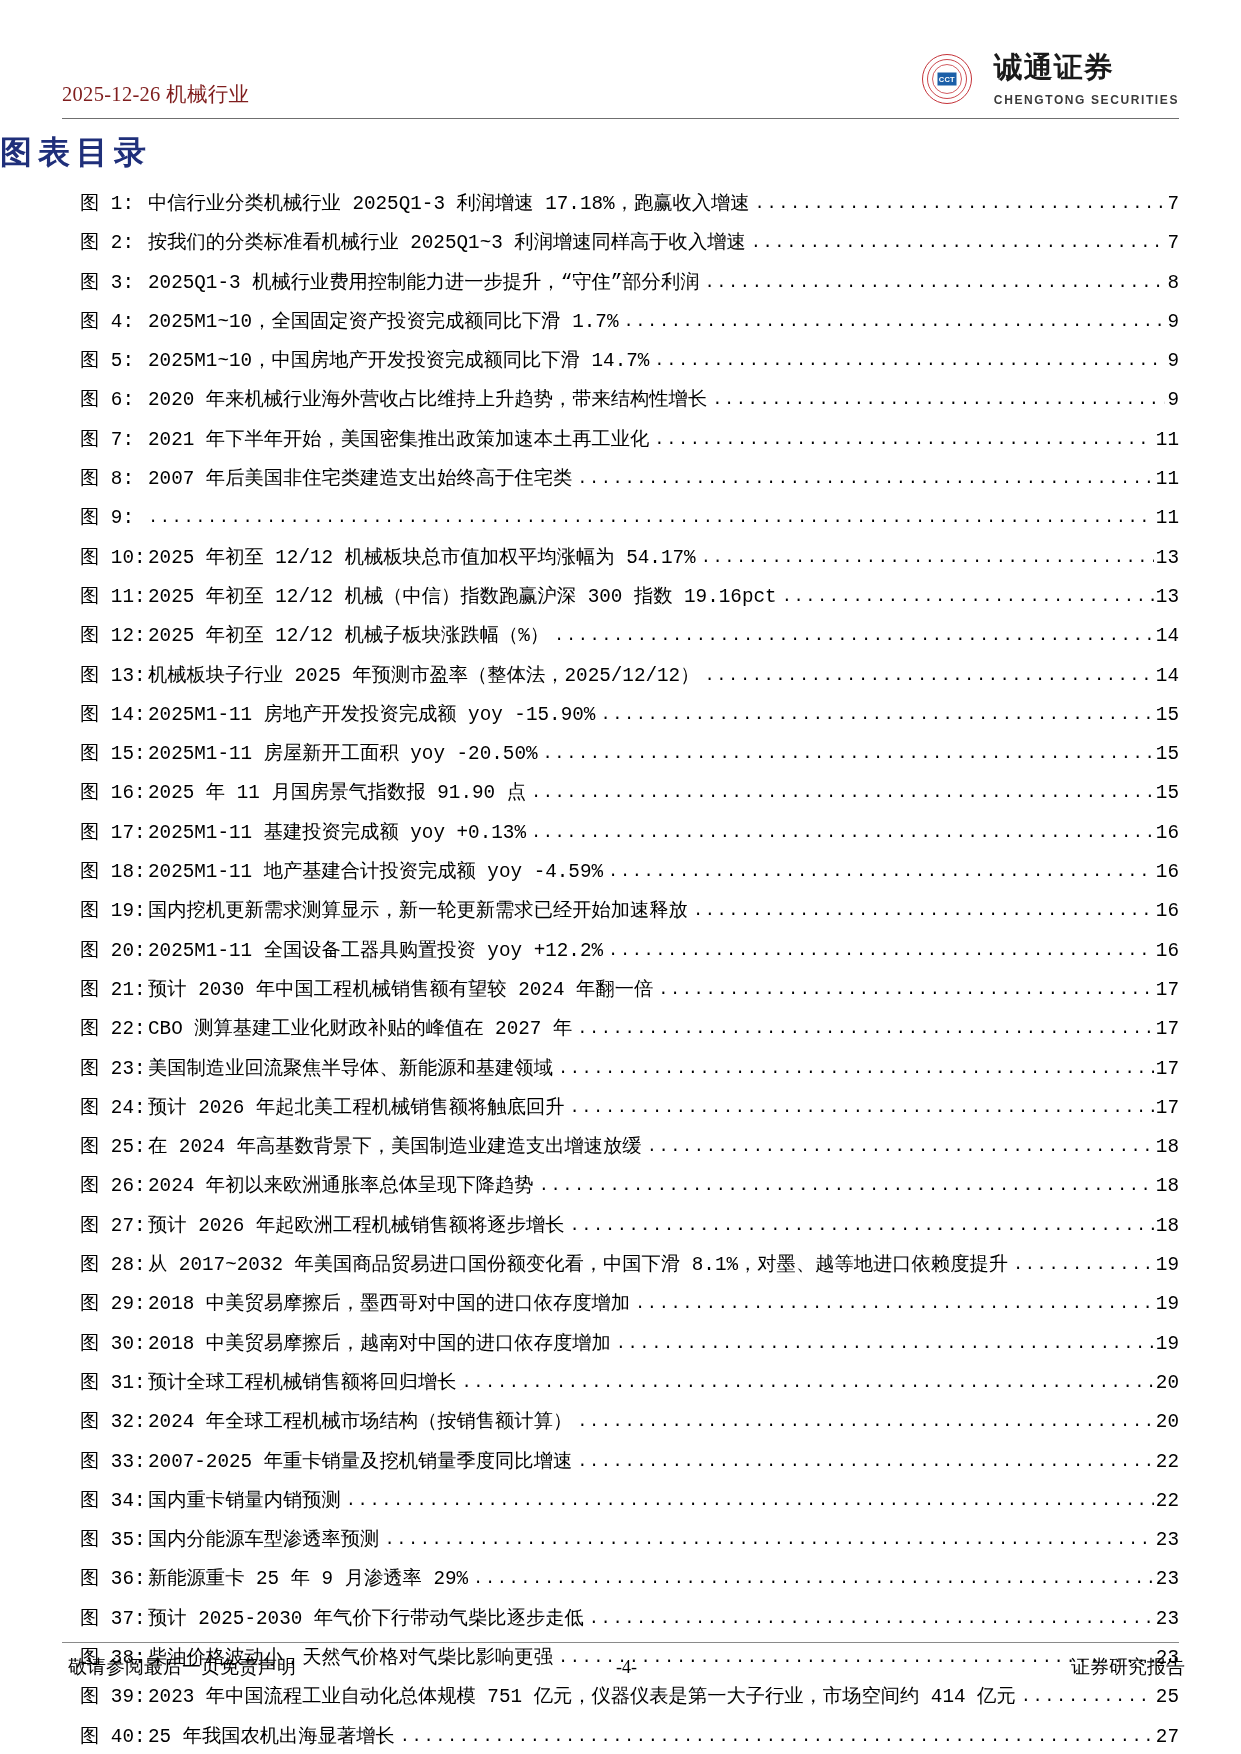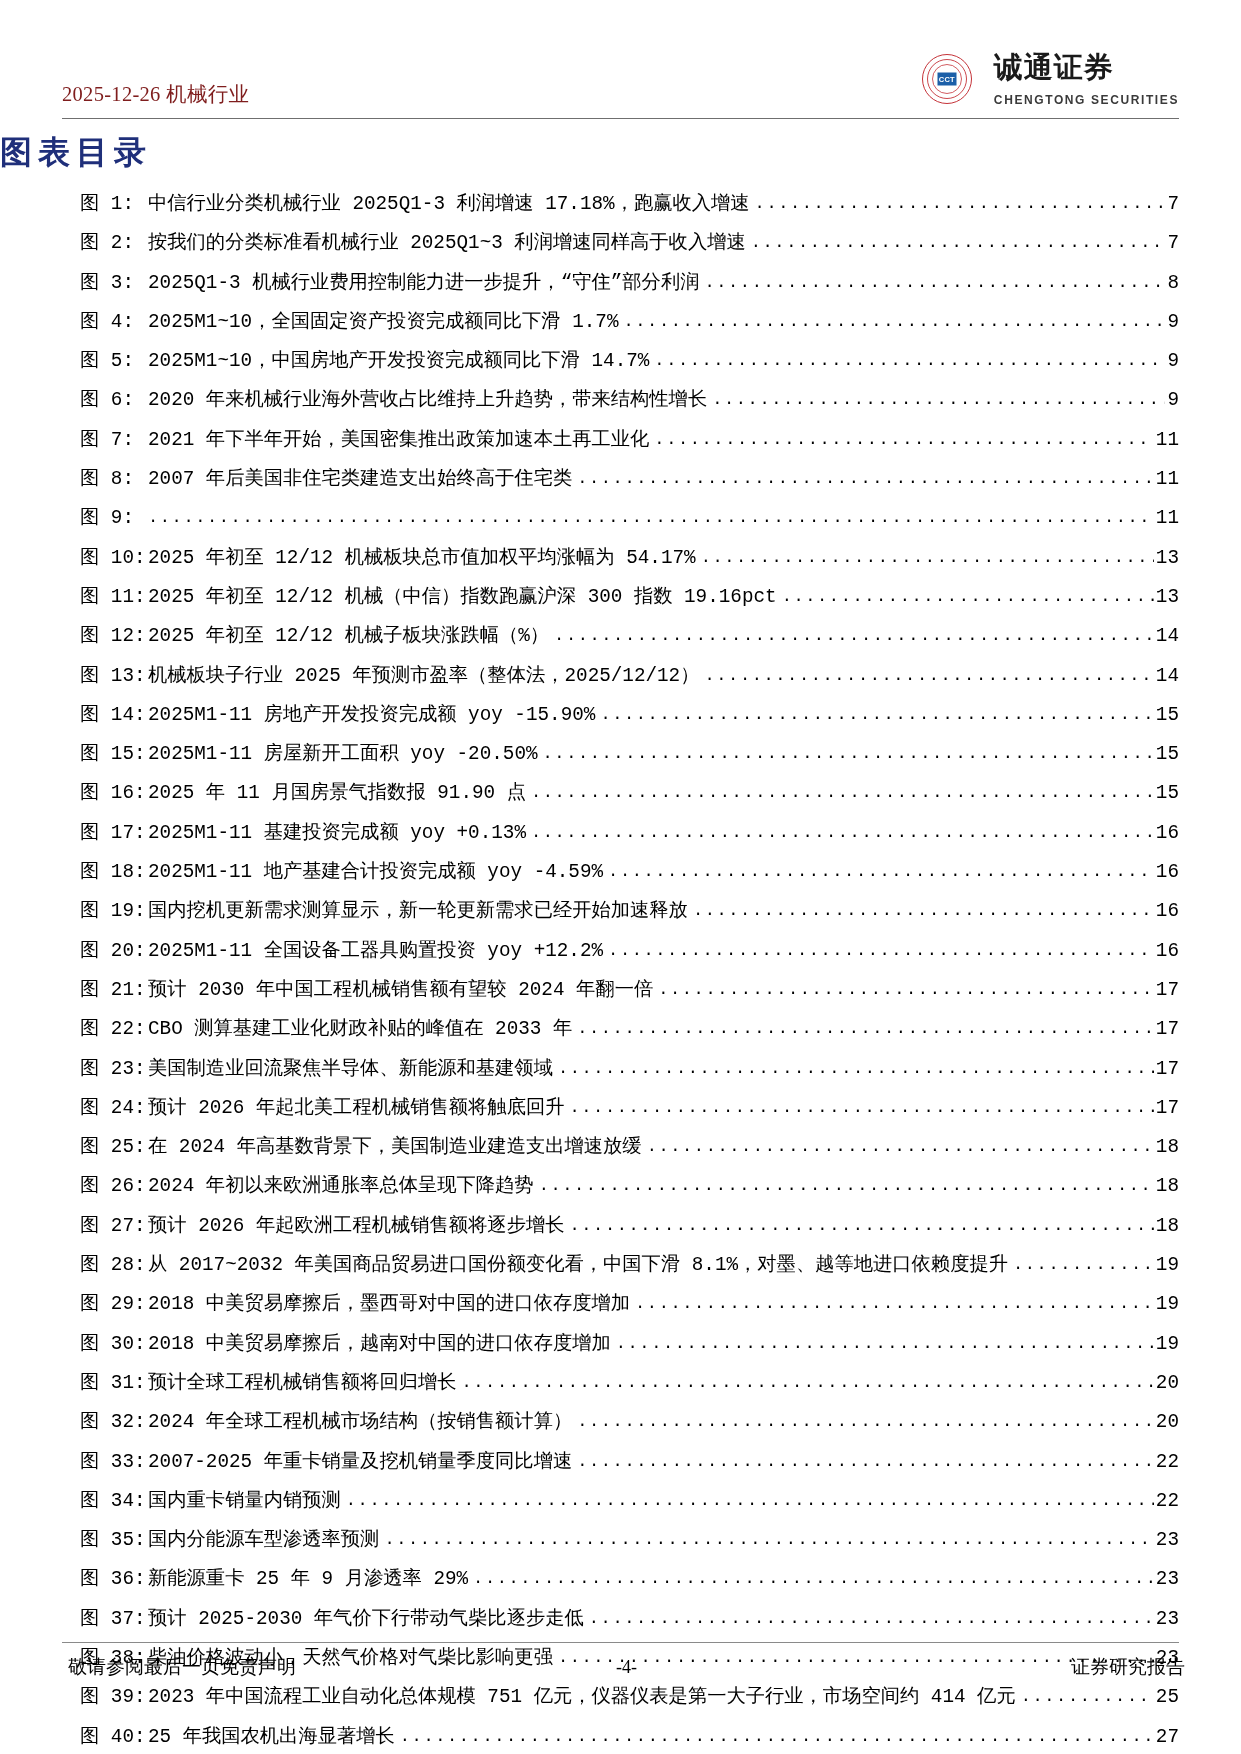--- a/index.html
+++ b/index.html
@@ -353,21 +353,21 @@
         <span class="toc-page">16</span>
       </div>
       <div class="toc-row">
         <span class="toc-num">图 21:</span>
         <span class="toc-label">预计 2030 年中国工程机械销售额有望较 2024 年翻一倍</span>
         <span class="toc-dots">................................................................................................................................................................................................................................................</span>
         <span class="toc-page">17</span>
       </div>
       <div class="toc-row">
         <span class="toc-num">图 22:</span>
-        <span class="toc-label">CBO 测算基建工业化财政补贴的峰值在 2033 年</span>
+        <span class="toc-label">CBO 测算基建工业化财政补贴的峰值在 2027 年</span>
         <span class="toc-dots">................................................................................................................................................................................................................................................</span>
         <span class="toc-page">17</span>
       </div>
       <div class="toc-row">
         <span class="toc-num">图 23:</span>
         <span class="toc-label">美国制造业回流聚焦半导体、新能源和基建领域</span>
         <span class="toc-dots">................................................................................................................................................................................................................................................</span>
         <span class="toc-page">17</span>
       </div>
       <div class="toc-row">

